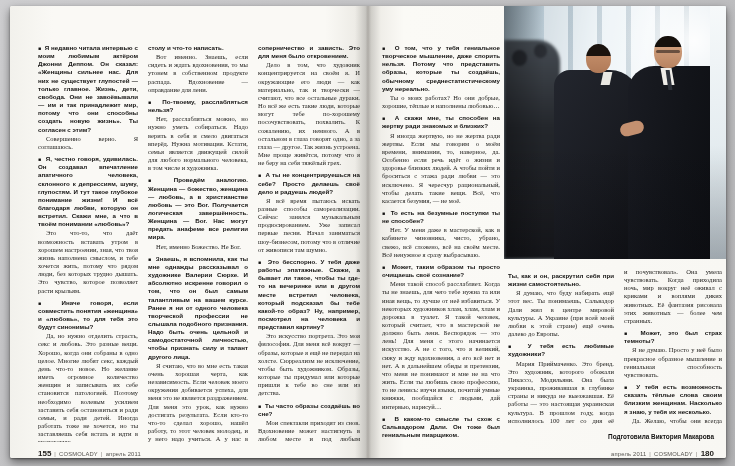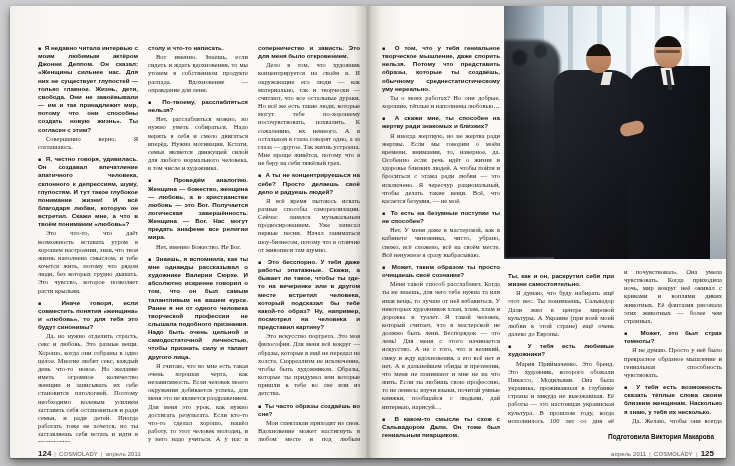--- a/index.html
+++ b/index.html
@@ -81,21 +81,21 @@
           <div class="blk qc">соперничество и зависть. Это для меня было откровением.</div>
           <div class="blk a">Дело в том, что художник концентрируется на своём я. И окружающие его люди — как материально, так и творчески — считают, что все остальные дураки. Но всё же есть такие люди, которые могут тебе по-хорошему посочувствовать, похвалить. К сожалению, их немного. А в остальном в глаза говорят одно, а за глаза — другое. Так жизнь устроена. Мне проще живётся, потому что я не беру на себя тяжёлый грех.</div>
           <div class="blk q"><span class="qm">■ </span>А ты не концентрируешься на себе? Просто делаешь своё дело и радуешь людей?</div>
           <div class="blk a">Я всё время пытаюсь искать разные способы самореализации. Сейчас занялся музыкальным продюсированием. Уже записал первые песни. Начал заниматься шоу-бизнесом, потому что в отличие от живописи там шумно.</div>
           <div class="blk q"><span class="qm">■ </span>Это бесспорно. У тебя даже работы эпатажные. Скажи, а бывает ли такое, чтобы ты где-то на вечеринке или в другом месте встретил человека, который подсказал бы тебе какой-то образ? Ну, например, посмотрел на человека и представил картину?</div>
           <div class="blk a">Это искусство портрета. Это моя философия. Для меня всё вокруг — образы, которые я ещё не передал на холсте. Сюрреализм не исключение, чтобы быть художником. Образы, которые ты придумал или которые пришли к тебе во сне или из детства.</div>
           <div class="blk q"><span class="qm">■ </span>Ты часто образы создаёшь во сне?</div>
           <div class="blk a">Мои спектакли приходят из снов. Вдохновение может настигнуть в любом месте и под любым настроением. Бессонница приходит, когда голова полна замыслов: тогда образы сами просятся на холст, и я встаю среди ночи, чтобы успеть их записать.</div>
         </div>
       <div class="footer footer-left">
-        <span class="pgnum">124</span><span class="fsep">|</span><span>COSMOLADY</span><span class="fsep">|</span><span>апрель 2011</span>
+        <span class="pgnum">155</span><span class="fsep">|</span><span>COSMOLADY</span><span class="fsep">|</span><span>апрель 2011</span>
       </div>
     </div>
 
     <div class="page page-right">
       <div class="photo">
         <div class="ph-bg"></div>
         <div class="ph-panels"></div>
         <div class="ph-glow"></div>
         <div class="ph-crowd"></div>
         <div class="ph-head-bg1"></div>
@@ -131,19 +131,19 @@
         </div>
       <div class="col" style="left:256px;top:262px;height:158px;width:98px;">
           <div class="blk ac">и почувствовал». Она умела чувствовать. Когда приходила ночь, мир вокруг неё оживал с криками и воплями диких животных. Её фантазия рисовала этих животных — более чем странных.</div>
           <div class="blk q"><span class="qm">■ </span>Может, это был страх темноты?</div>
           <div class="blk a">Я не думаю. Просто у неё было прекрасное образное мышление и гениальная способность чувствовать.</div>
           <div class="blk q"><span class="qm">■ </span>У тебя есть возможность сказать тёплые слова своим близким женщинам. Насколько я знаю, у тебя их несколько.</div>
           <div class="blk a">Да. Желаю, чтобы они всегда оставались женщинами при любых обстоятельствах, чтобы не позволяли мужчинам садиться себе на голову. Потому что мужчины несут огромную нагрузку и ответственность. ■</div>
         </div>
       <div class="blk by byline-abs">Подготовила Виктория Макарова</div>
       <div class="footer footer-right">
-        <span>апрель 2011</span><span class="fsep">|</span><span>COSMOLADY</span><span class="fsep">|</span><span class="pgnum">125</span>
+        <span>апрель 2011</span><span class="fsep">|</span><span>COSMOLADY</span><span class="fsep">|</span><span class="pgnum">180</span>
       </div>
     </div>
 
     <div class="gutter"></div>
   </div>
 </div>
 
 </body></html>

